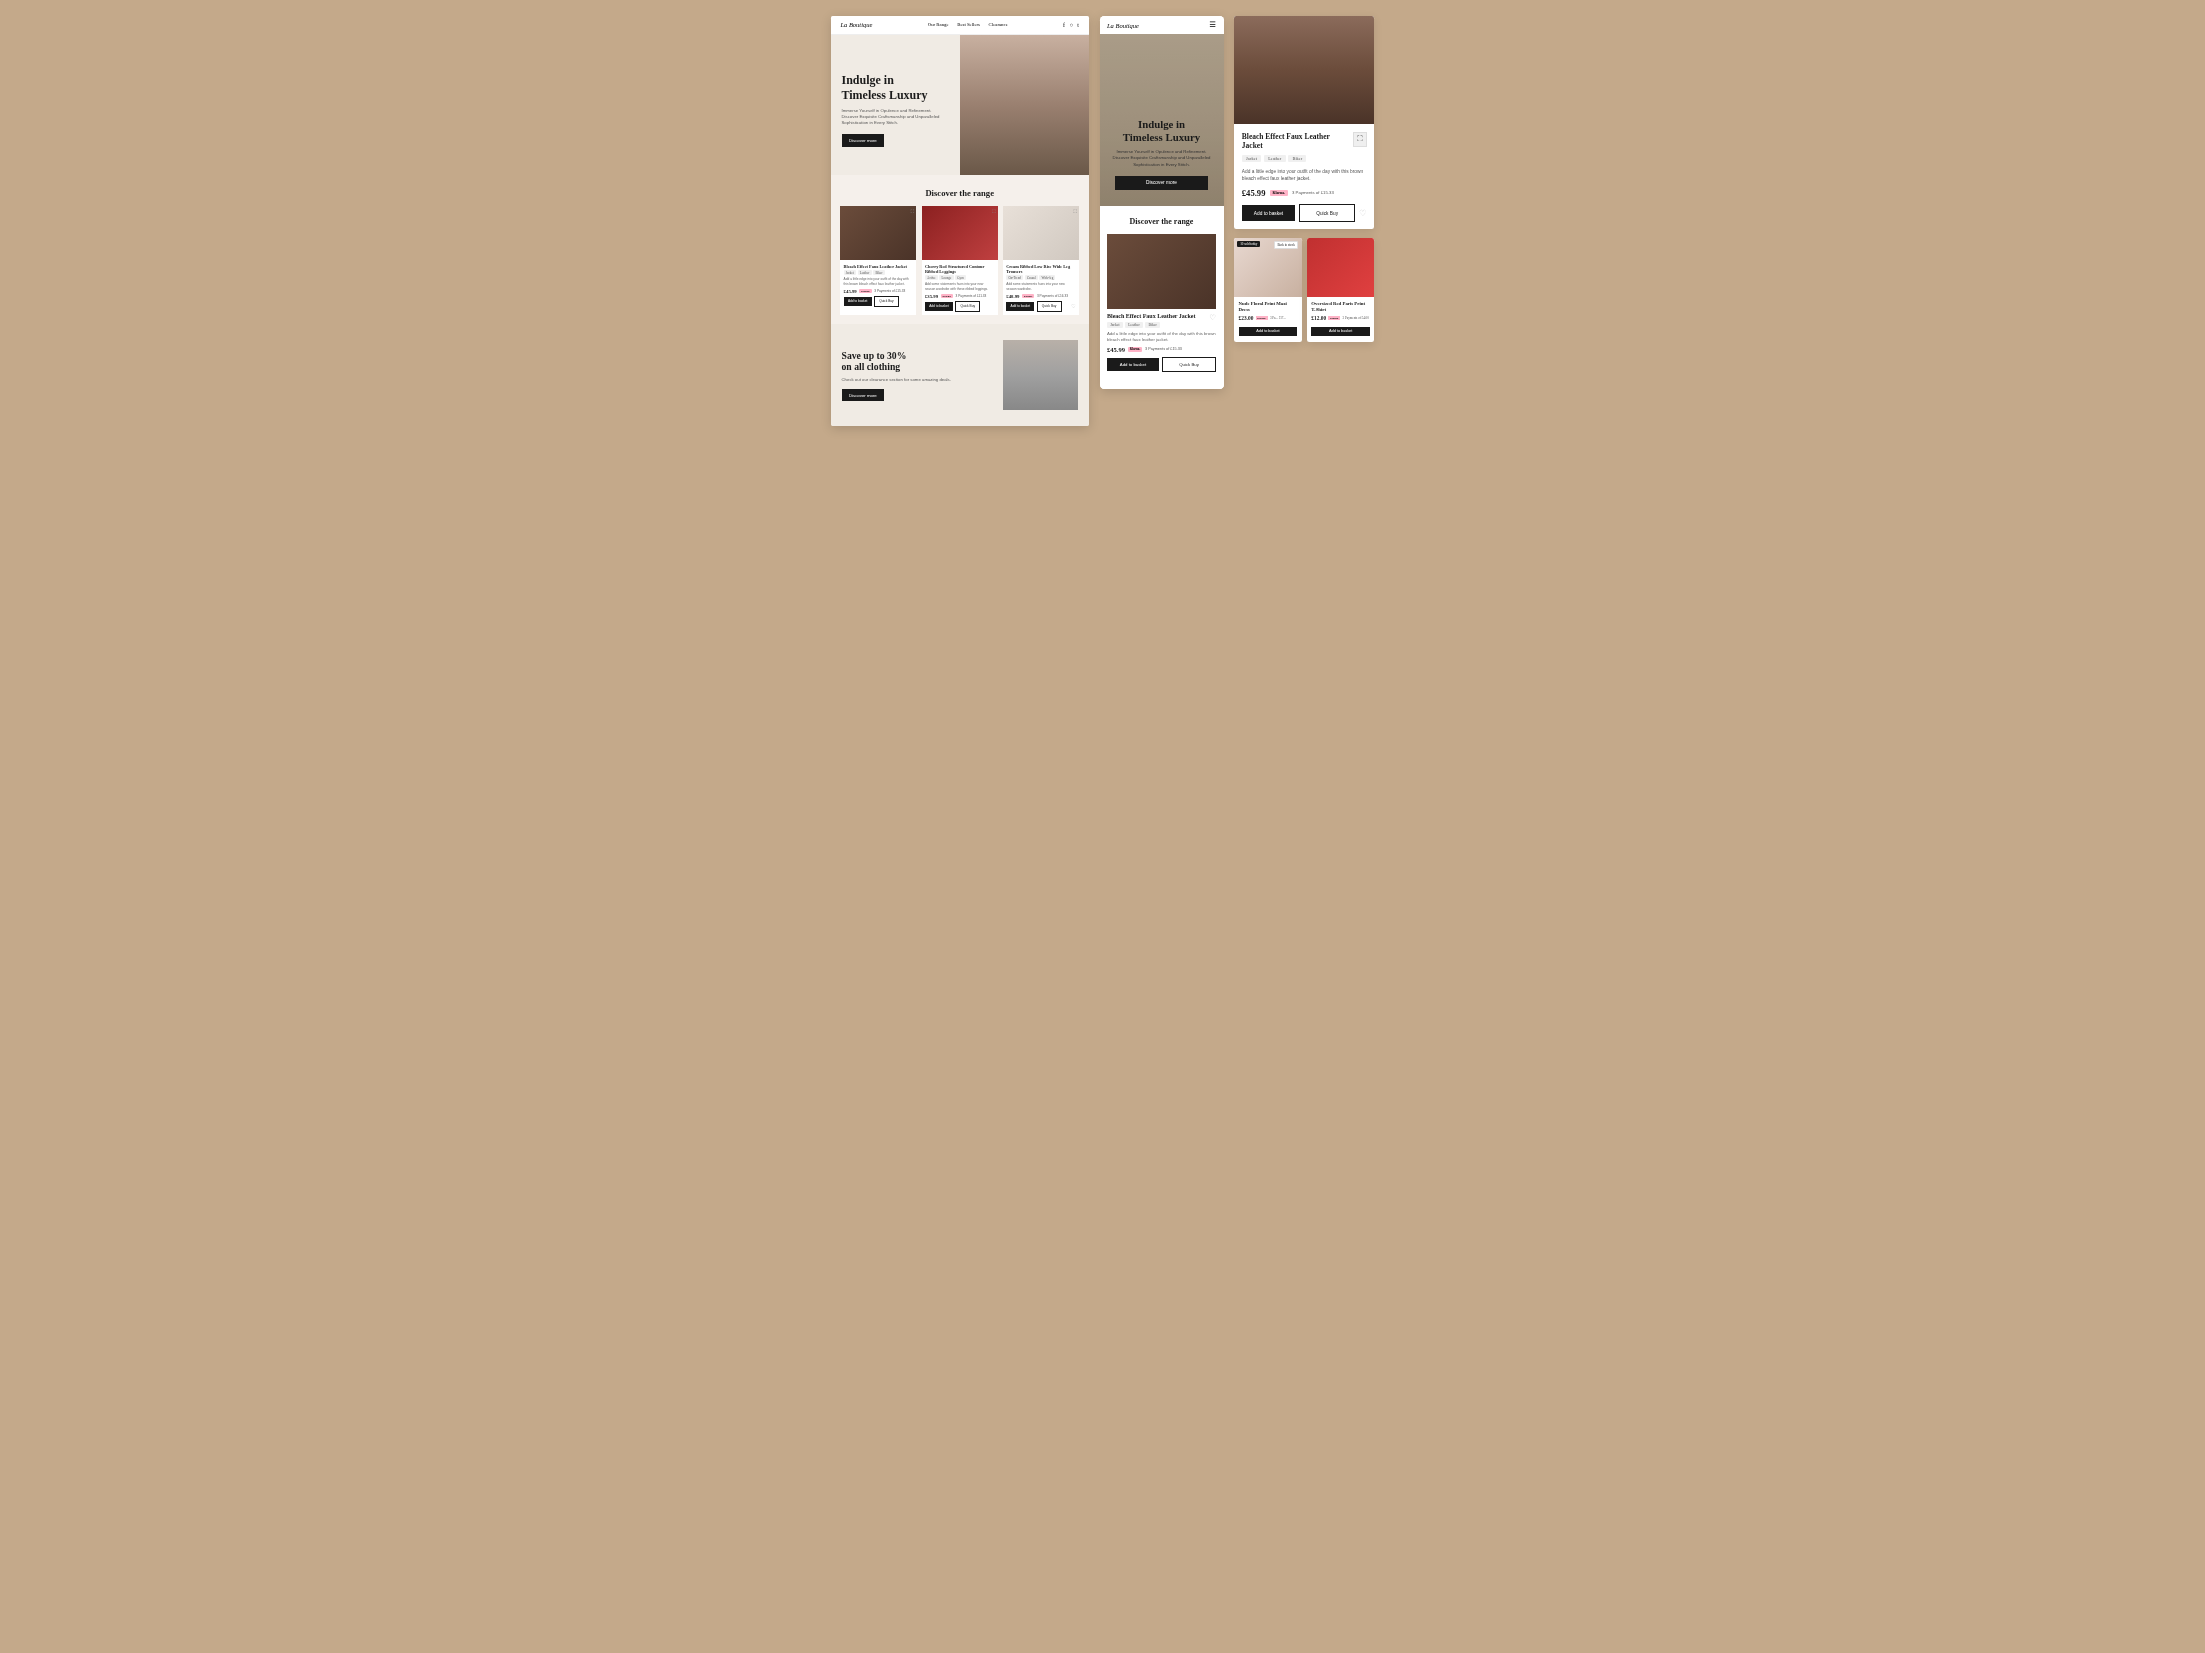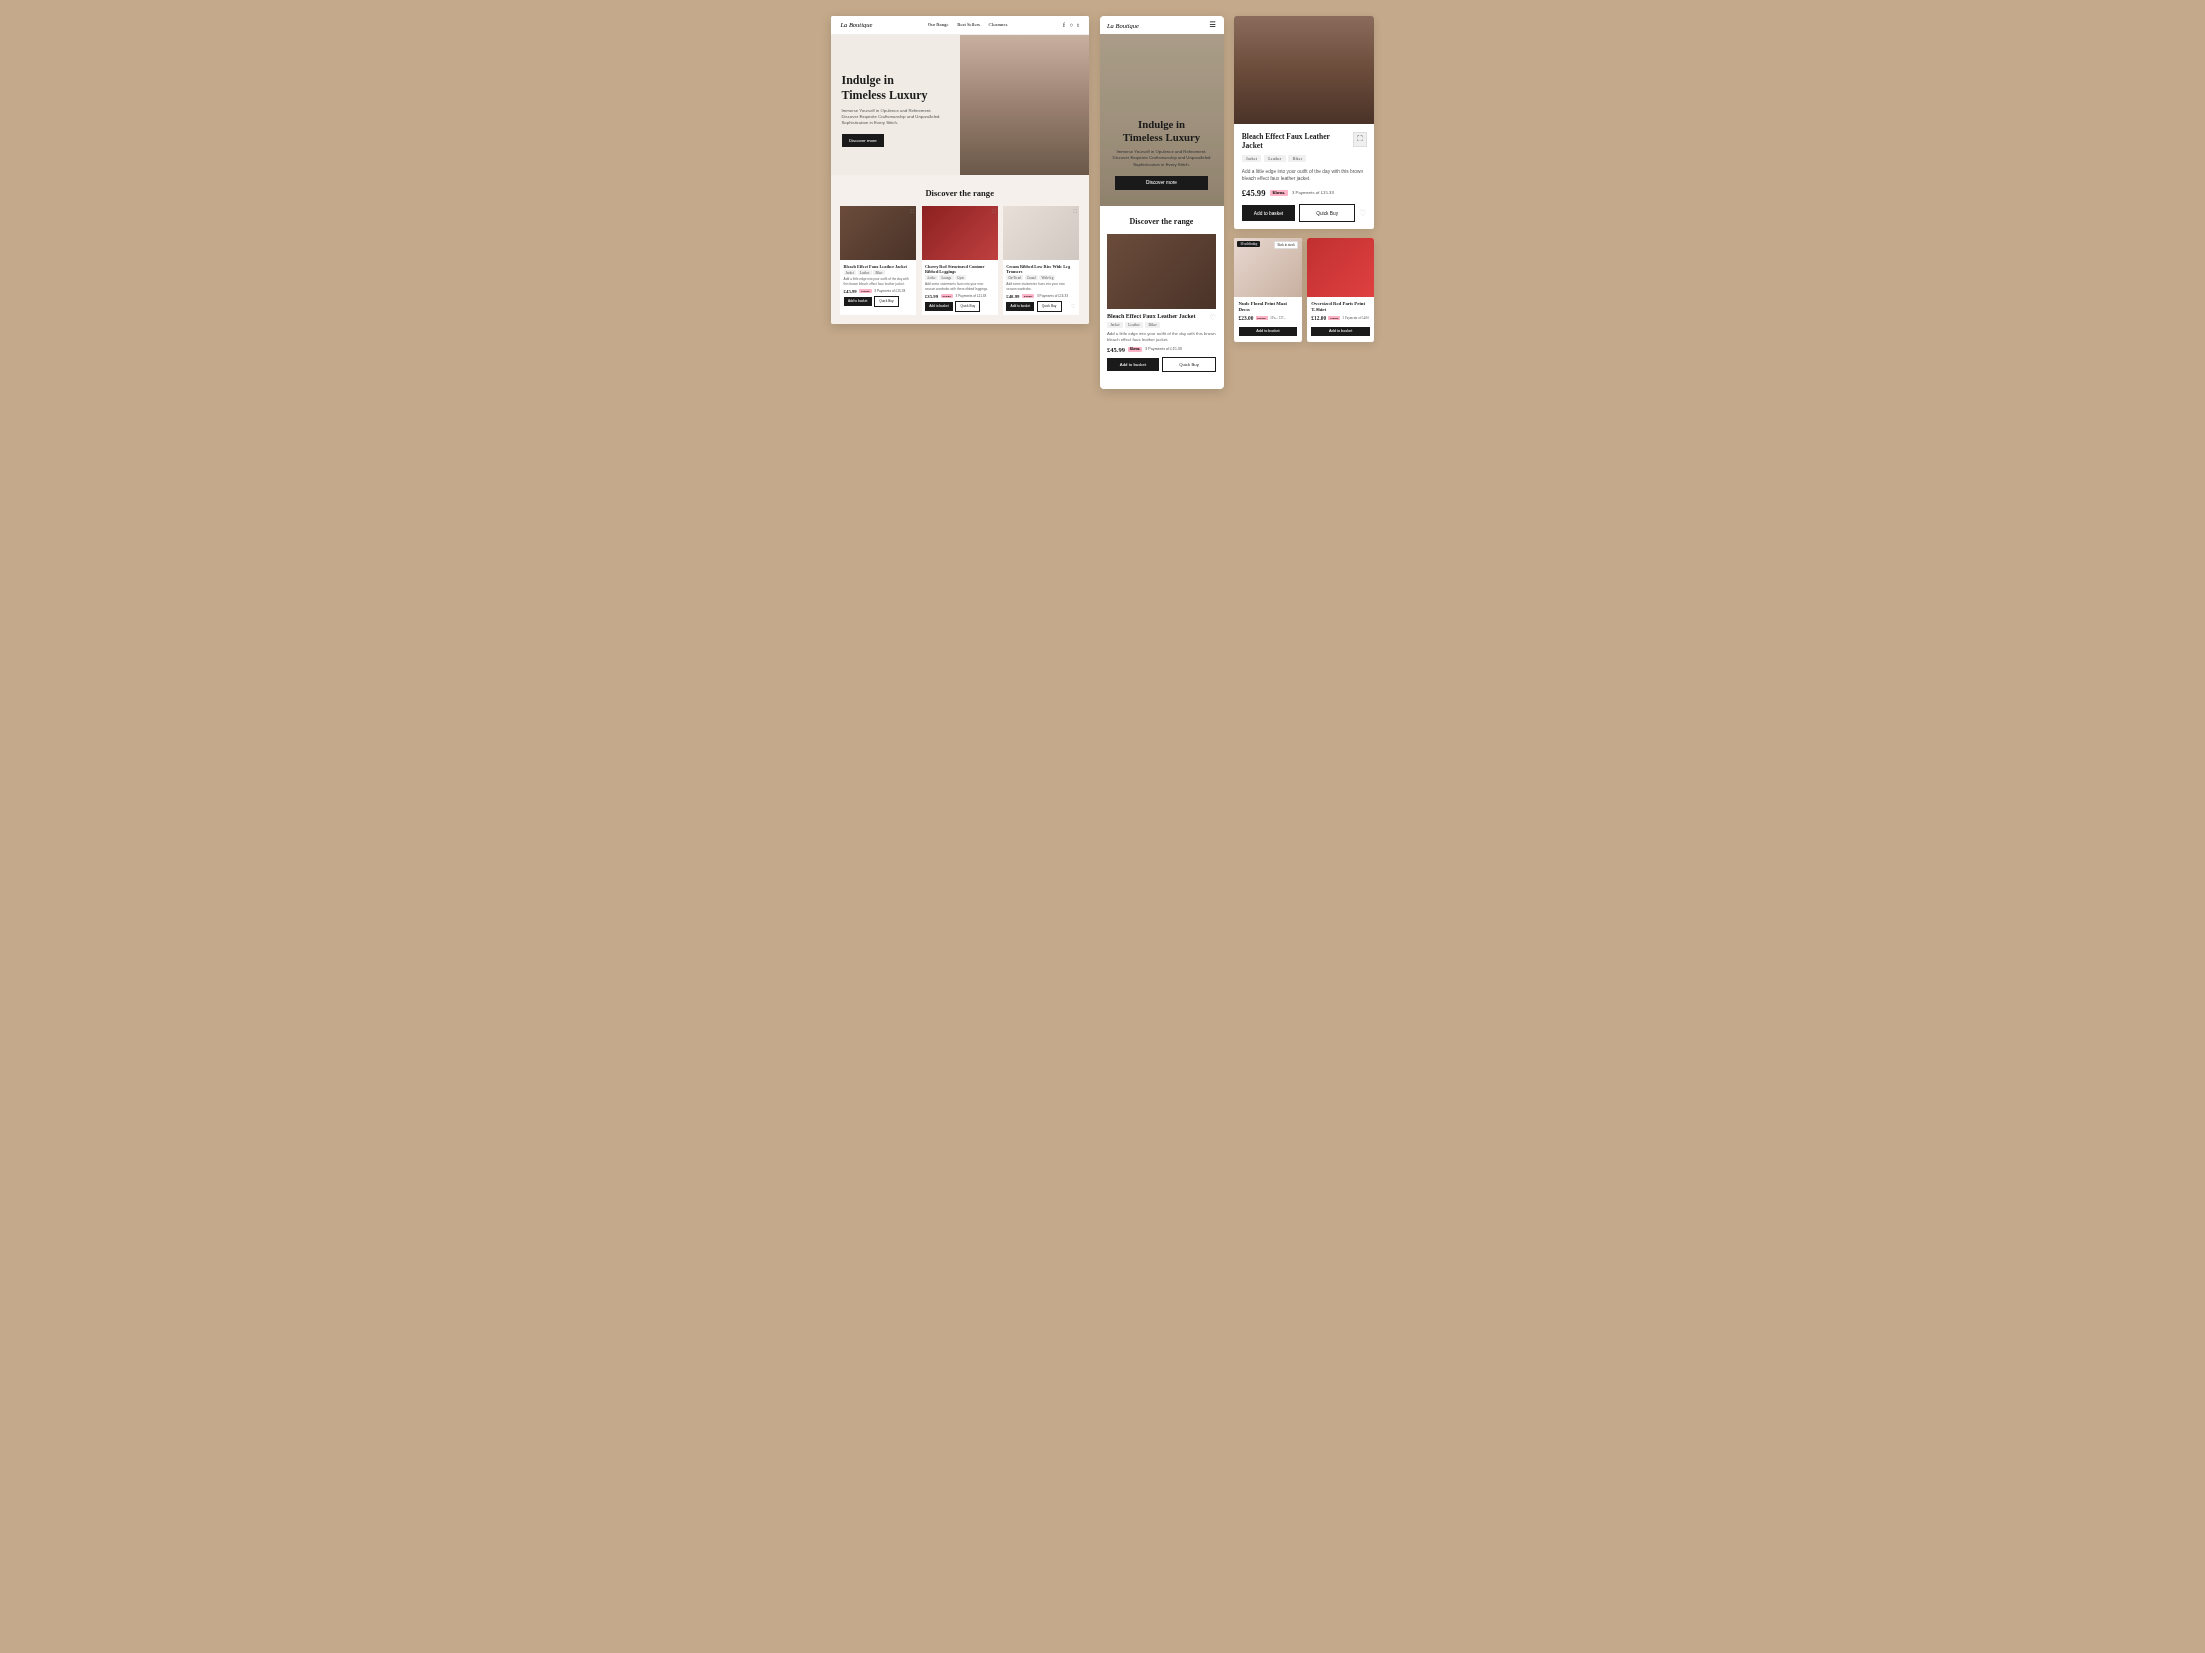--- a/index.html
+++ b/index.html
@@ -748,20 +748,33 @@
           <div class="product-actions">
             <button class="btn-small-dark">Add to basket</button>
             <button class="btn-small-outline">Quick Buy</button>
             <span class="heart-icon">♡</span>
           </div>
         </div>
       </div>
     </div>
   </div>
 
+  <div class="desktop-clearance">
+    <div class="clearance-text">
+      <h2>
+        <span>Save up to 30%</span><br>
+        <span>on all clothing</span>
+      </h2>
+      <p>Check out our clearance section for some amazing deals.</p>
+      <button class="btn-dark">Discover more</button>
+    </div>
+    <div class="clearance-img">
+      <div class="figure-clearance"></div>
+    </div>
+  </div>
 </div>
 
 <div class="mobile-mockup">
 
   <nav class="mobile-nav">
     <span class="mobile-nav-logo">La Boutique</span>
     <span class="hamburger">☰</span>
   </nav>
 
   <div class="mobile-hero">

